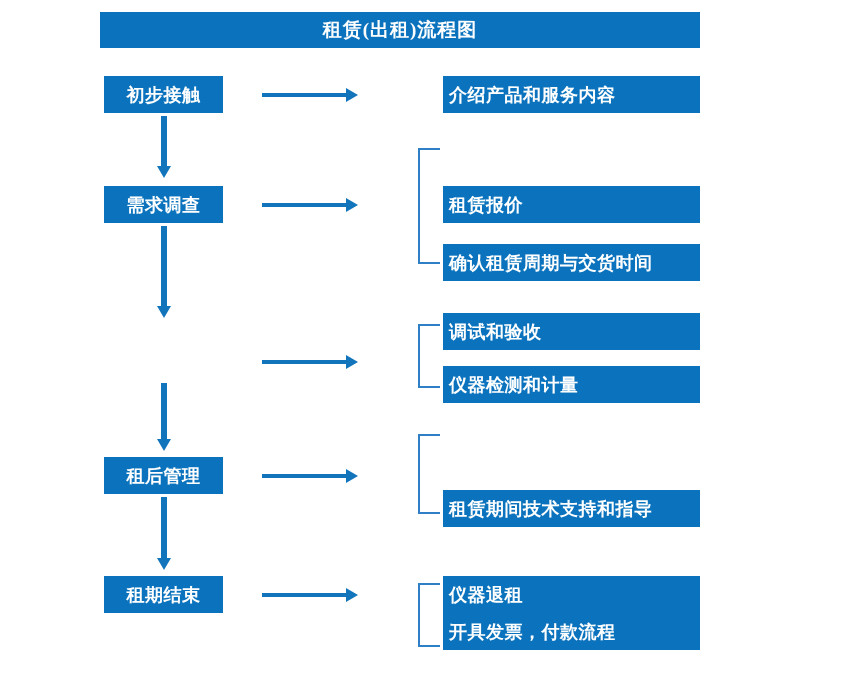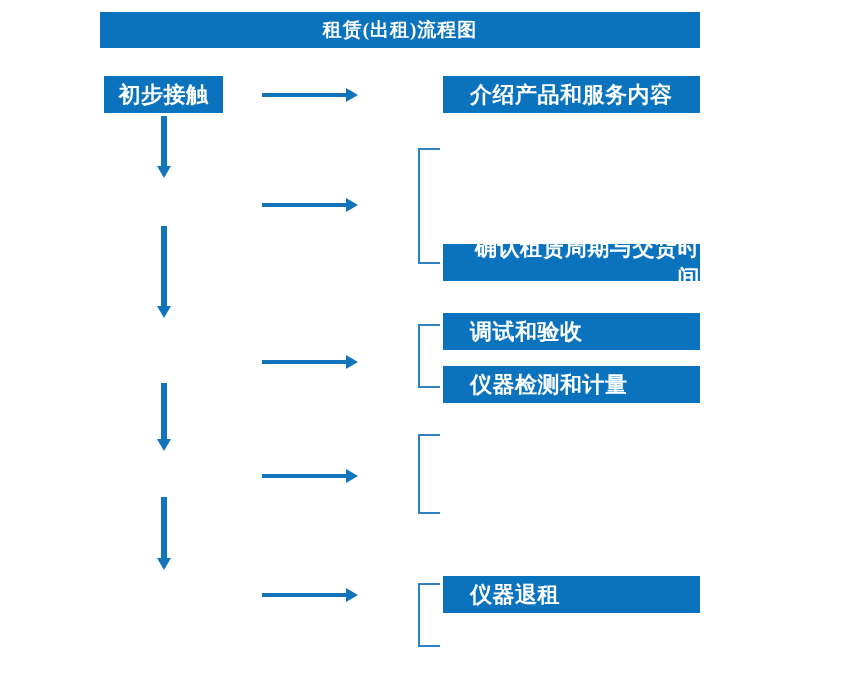--- a/index.html
+++ b/index.html
@@ -9,21 +9,20 @@
   }
   body {
     font-family: "Liberation Serif", "DejaVu Serif", serif;
   }
   #canvas {
     position: relative;
     width: 844px;
     height: 688px;
     background: #ffffff;
     overflow: hidden;
-    text-align: right;
   }
   .title-bar {
     position: absolute;
     left: 100px;
     top: 12px;
     width: 600px;
     height: 36px;
     background: #0b73bd;
     color: #ffffff;
     display: flex;
@@ -33,35 +32,35 @@
     font-weight: bold;
     letter-spacing: 1px;
   }
   .node {
     position: absolute;
     height: 37px;
     background: #0b73bd;
     color: #ffffff;
     display: flex;
     align-items: center;
-    font-size: 22px;
+    font-size: 18px;
     font-weight: bold;
     letter-spacing: 0.5px;
     box-sizing: border-box;
   }
   .node.stage {
     left: 104px;
     width: 119px;
     justify-content: center;
   }
   .node.task {
     left: 443px;
     width: 257px;
     justify-content: flex-start;
-    padding-left: 27px;
+    padding-left: 6px;
   }
   
   .h-arrow {
     position: absolute;
     left: 262px;
     width: 96px;
     height: 14px;
   }
   .h-arrow .shaft {
     position: absolute;
@@ -117,20 +116,29 @@
 </head>
 <body>
 
 <div id="canvas">
 
   <div class="title-bar">租赁(出租)流程图</div>
 
   <div class="node stage" style="top:76px">
     <span>初步接触</span>
   </div>
+  <div class="node stage" style="top:186px">
+    <span>需求调查</span>
+  </div>
+  <div class="node stage" style="top:457px">
+    <span>租后管理</span>
+  </div>
+  <div class="node stage" style="top:576px">
+    <span>租期结束</span>
+  </div>
 
   <div class="v-arrow" style="top:116px;height:62px">
     <div class="shaft" style="height:50px"></div>
     <div class="head" style="top:50px"></div>
   </div>
   <div class="v-arrow" style="top:226px;height:92px">
     <div class="shaft" style="height:80px"></div>
     <div class="head" style="top:80px"></div>
   </div>
   <div class="v-arrow" style="top:383px;height:68px">
@@ -164,26 +172,35 @@
   </div>
 
   <div class="bracket" style="top:148px;height:116px"></div>
   <div class="bracket" style="top:324px;height:64px"></div>
   <div class="bracket" style="top:434px;height:80px"></div>
   <div class="bracket" style="top:583px;height:64px"></div>
 
   <div class="node task" style="top:76px">
     <span>介绍产品和服务内容</span>
   </div>
+  <div class="node task" style="top:186px">
+    <span>租赁报价</span>
+  </div>
   <div class="node task" style="top:244px">
     <span>确认租赁周期与交货时间</span>
   </div>
   <div class="node task" style="top:313px">
     <span>调试和验收</span>
   </div>
   <div class="node task" style="top:366px">
     <span>仪器检测和计量</span>
   </div>
+  <div class="node task" style="top:490px">
+    <span>租赁期间技术支持和指导</span>
+  </div>
   <div class="node task" style="top:576px">
     <span>仪器退租</span>
   </div>
+  <div class="node task" style="top:613px">
+    <span>开具发票，付款流程</span>
+  </div>
 
 </div>
 
 </body></html>

